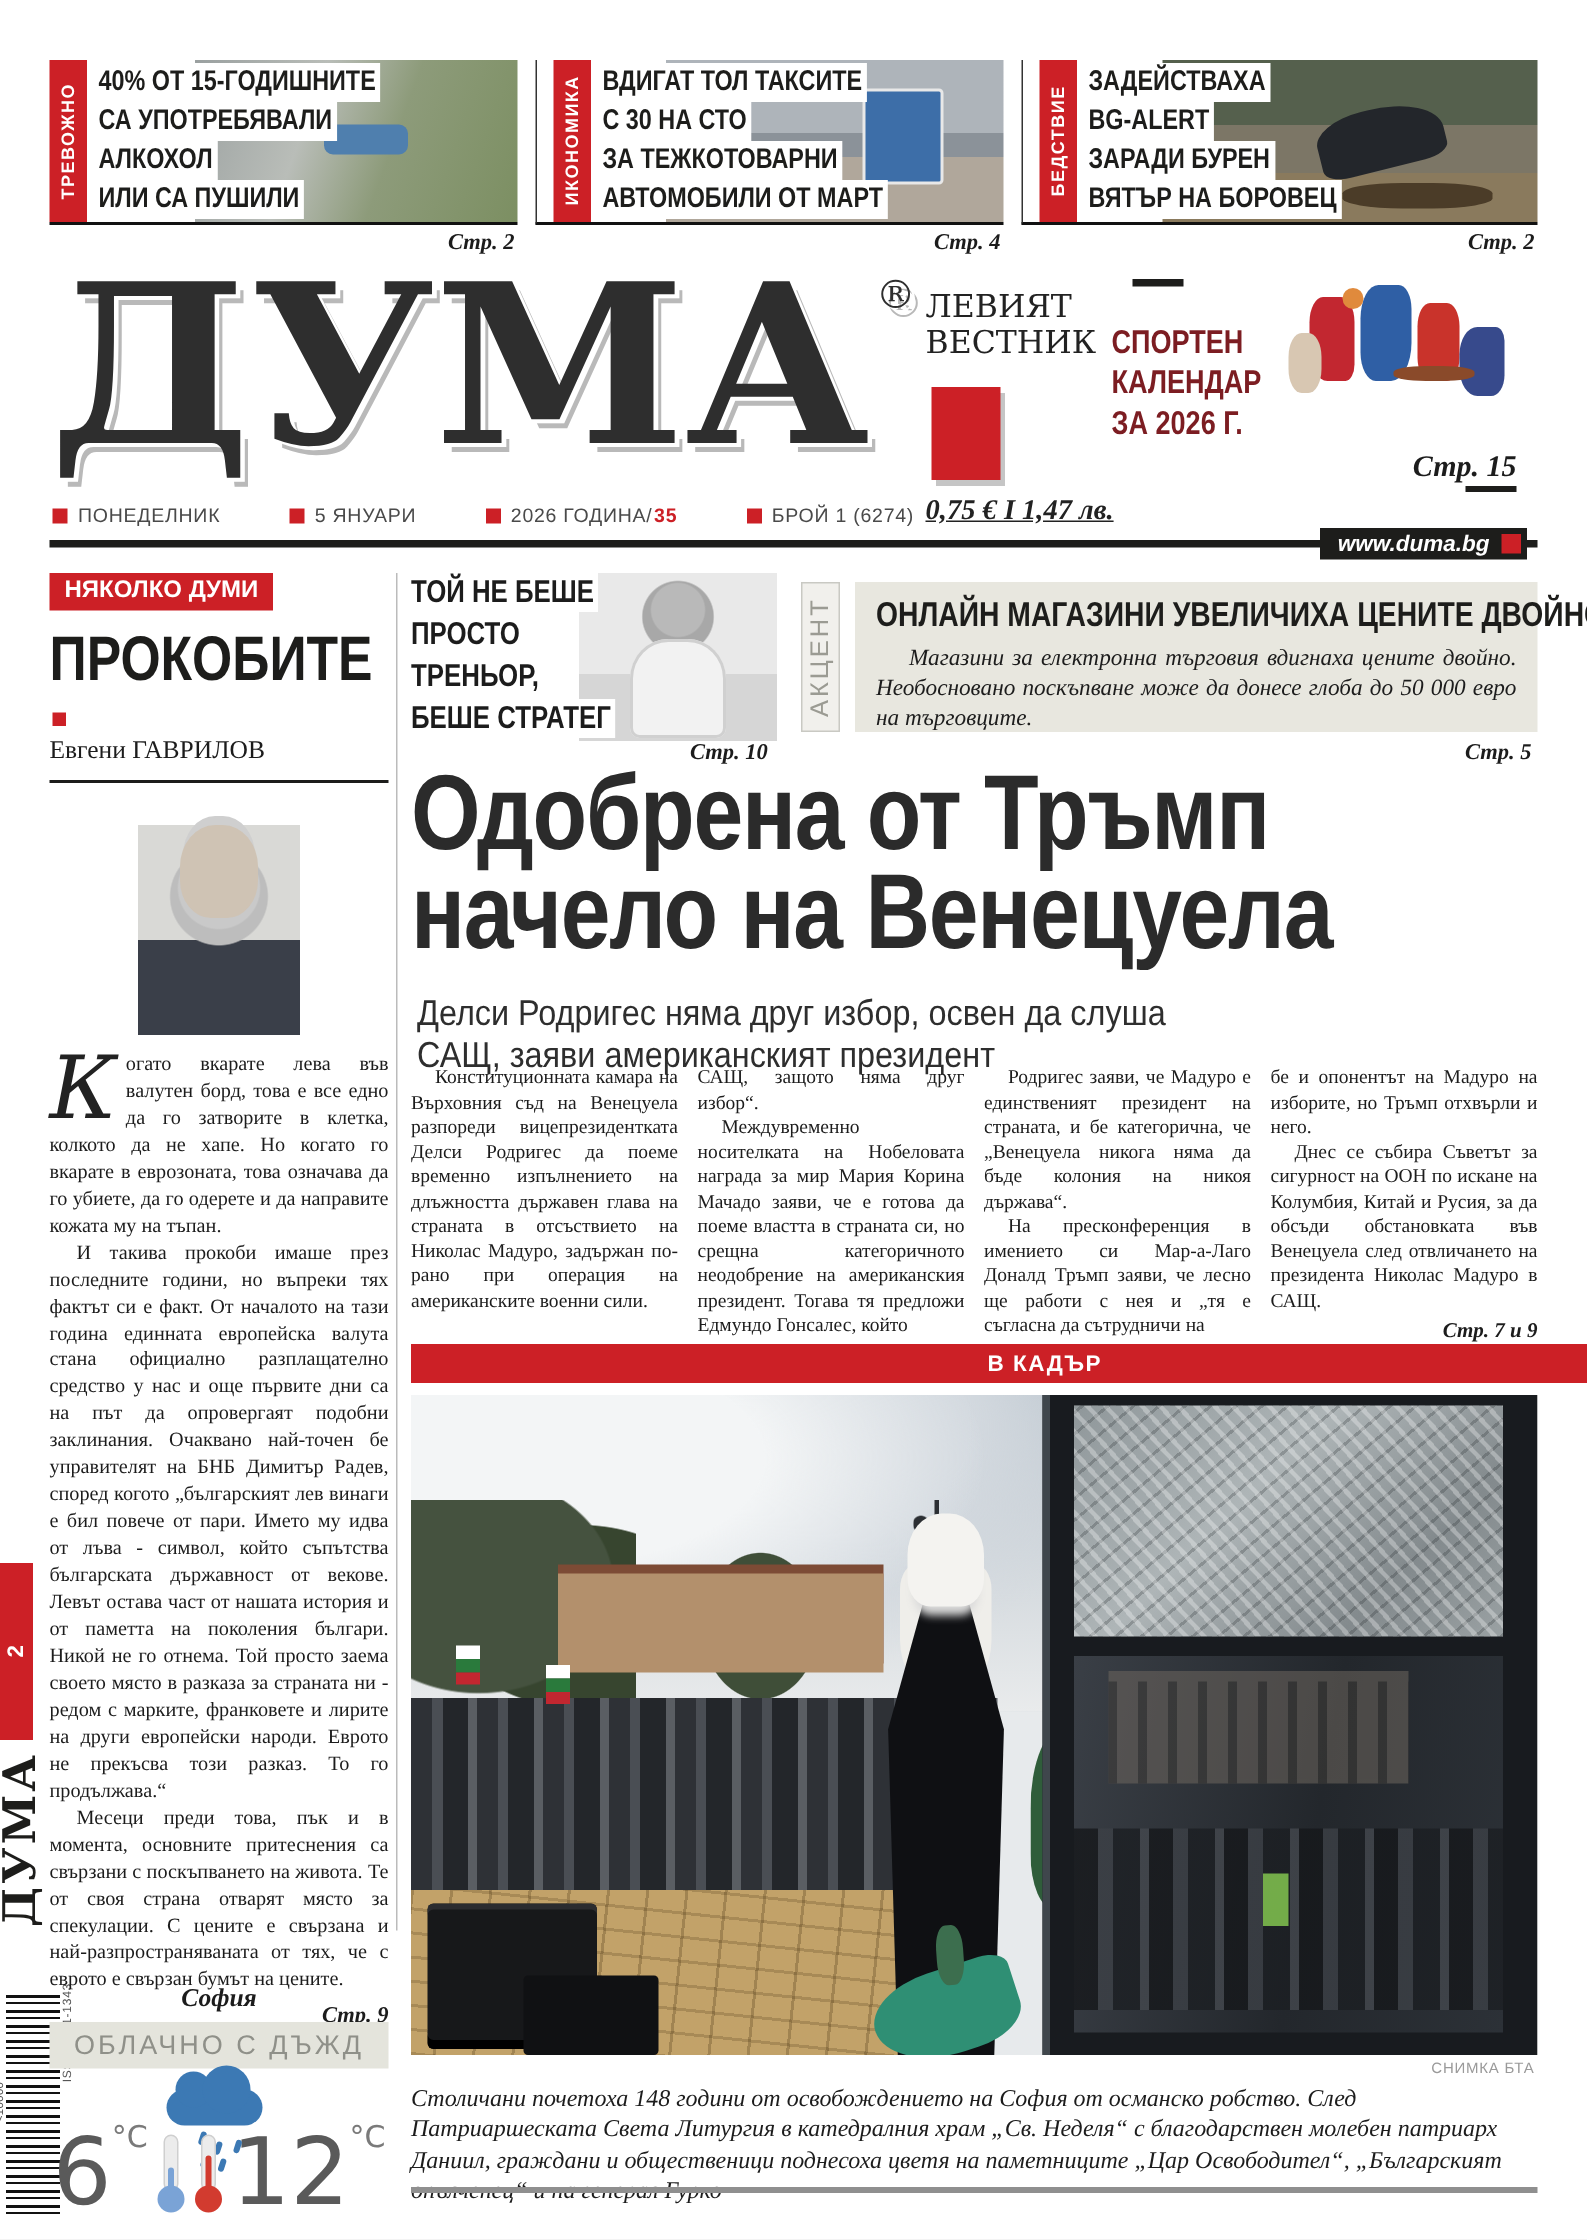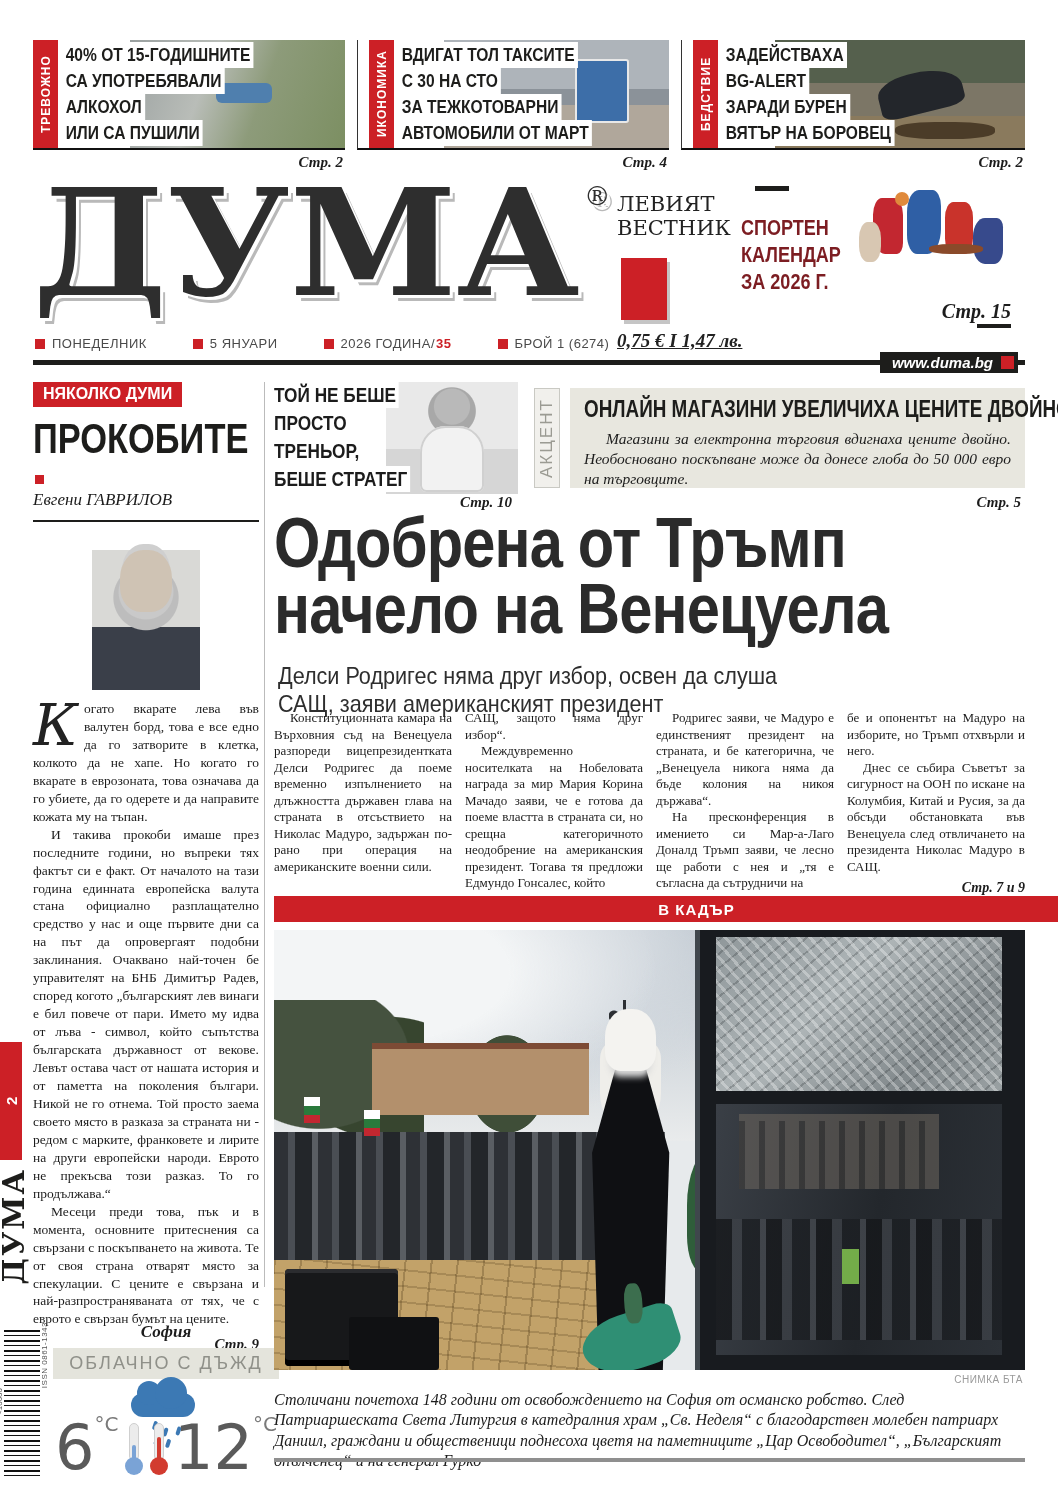--- a/index.html
+++ b/index.html
@@ -70,37 +70,37 @@
     display:flex; align-items:center; gap:8px; padding:0 4px 0 12px;
     font-family:"Liberation Sans",sans-serif; font-weight:bold; font-style:italic; font-size:15px; }
   .site-box .sq { width:13px; height:13px; background:#cc2026; }
 
   
   .left-col { position:absolute; left:33px; top:382px; width:226px; }
   .kicker { display:inline-block; background:#cc2026; color:#fff; font-family:"Liberation Sans",sans-serif;
     font-weight:bold; font-size:16px; padding:3px 10px 4px; }
   .op-title { margin-top:10px; font-family:"Liberation Sans",sans-serif; font-weight:bold; font-size:42px; line-height:44px; color:#1d1d1b; }
   .op-bullet { width:9px; height:9px; background:#cc2026; margin:14px 0 6px 2px; }
-  .op-author { font-style:italic; font-size:17px; padding-bottom:10px; border-bottom:2px solid #1d1d1b; }
+  .op-author { font-size:17px; padding-bottom:10px; border-bottom:2px solid #1d1d1b; }
   .portrait { margin:14px auto 10px; width:108px; height:140px;
     background:
       radial-gradient(circle at 50% 30%, #c9c9c9 0 24%, transparent 25%),
       radial-gradient(circle at 50% 34%, #bdbdbd 0 30%, transparent 31%),
       linear-gradient(#d9d9d6 0 55%, #3a3f49 55% 100%);
   }
   .portrait::after { content:""; display:block; margin:28px auto 0; width:52px; height:62px;
     background:#cfc3b4; border-radius:45% 45% 40% 40%; box-shadow:0 -8px 0 -2px #cfcfcf; }
   .op-body { margin-top:4px; font-size:13.5px; line-height:1.33; text-align:justify; }
   .op-body p { text-indent:18px; margin:0; }
   .op-body p.first { text-indent:0; }
   .dropcap { float:left; font-family:"DejaVu Serif",serif; font-style:italic; font-size:58px; line-height:46px; padding:2px 6px 0 0; color:#222; }
   .op-page { text-align:right; font-style:italic; font-weight:bold; font-size:15px; margin-top:8px; }
 
   
-  .weather { position:absolute; left:33px; top:1322px; width:226px;margin-left:20px; }
+  .weather { position:absolute; left:33px; top:1322px; width:226px; }
   .w-city { text-align:center; font-style:italic; font-weight:bold; font-size:17px; }
   .w-bar { margin-top:6px; background:#e4e4dc; color:#8f9089; font-family:"Liberation Sans",sans-serif;
     font-size:18px; letter-spacing:2px; text-align:center; padding:5px 0; }
   .w-row { position:relative; margin-top:14px; display:flex; align-items:flex-end; justify-content:space-between; padding:0 2px; height:86px;text-align:center; }
   .w-temp { font-family:"DejaVu Sans",sans-serif; font-size:62px; line-height:62px; color:#5a5a5a; font-weight:normal; }
   .w-temp .deg { font-size:20px; vertical-align:38px; color:#7a7a7a; }
   .therm { position:relative; width:18px; height:52px; margin-bottom:4px; }
   .therm .stem { position:absolute; left:4px; top:0; width:10px; height:38px; background:#ececec; border:1px solid #cfcfcf; border-radius:5px; }
   .therm .fill { position:absolute; left:7px; bottom:12px; width:4px; height:18px; border-radius:2px; }
   .therm .bulb { position:absolute; left:0; bottom:0; width:18px; height:18px; border-radius:50%; }

